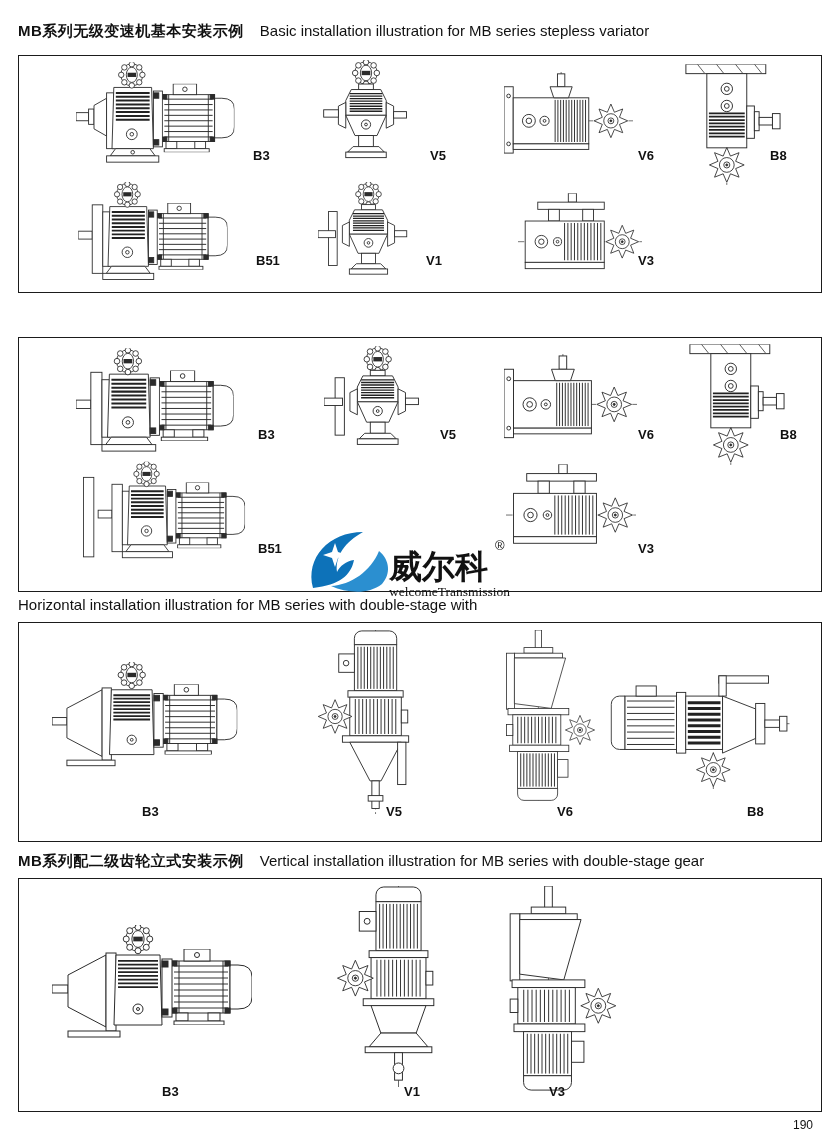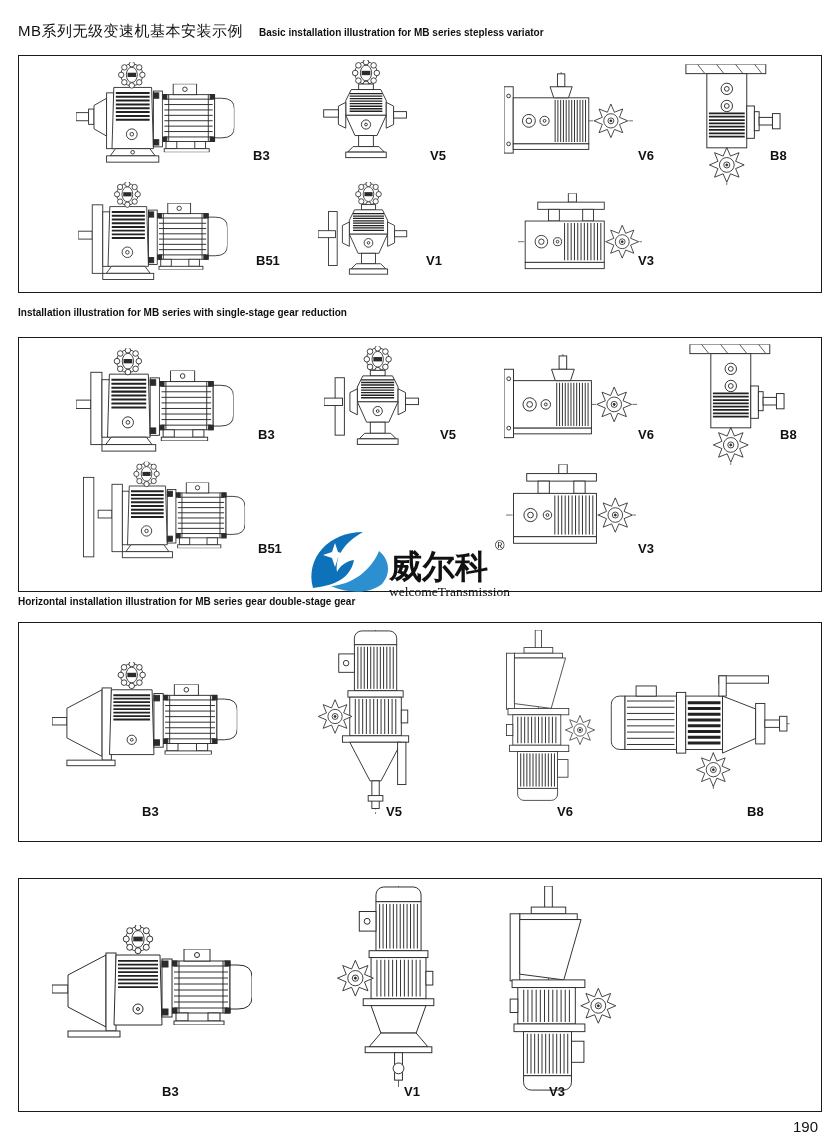--- a/index.html
+++ b/index.html
@@ -1,25 +1,25 @@
 <!DOCTYPE html>
 <html><head>
 <meta charset="utf-8">
 <style>
 html,body{margin:0;padding:0;background:#fff;}
 #page{position:relative;width:840px;height:1143px;background:#fff;font-family:"Liberation Sans",sans-serif;color:#111;overflow:hidden;}
 .sec-hdr{position:absolute;left:18px;display:flex;gap:16px;align-items:baseline;white-space:nowrap;}
-.hdr-zh{font-weight:normal;font-size:15px;letter-spacing:0.5px;}
-.hdr-en{font-weight:bold;font-size:10px;}
+.hdr-zh{font-weight:bold;font-size:15px;letter-spacing:0.5px;}
+.hdr-en{font-weight:normal;font-size:15px;}
 .panel{position:absolute;left:18px;width:802px;border:1.6px solid #1b1b1b;background:transparent;}
 .fig{position:absolute;}
 .fig-label{position:absolute;font-size:13px;font-weight:bold;}
 svg{display:block;}
 .wm{position:absolute;}
-#pageno{position:absolute;font-size:15px;text-align:right;}
+#pageno{position:absolute;font-size:12px;text-align:right;}
 </style>
 </head>
 <body>
 
 <svg width="0" height="0" style="position:absolute">
 <defs>
 <symbol id="fv" viewBox="0 0 48 48" preserveAspectRatio="none">
  <path d="M2 0V48M6 0V48M10 0V48M14 0V48M18 0V48M22 0V48M26 0V48M30 0V48M34 0V48M38 0V48M42 0V48M46 0V48" stroke="#333" fill="none" vector-effect="non-scaling-stroke"></path>
 </symbol>
 <symbol id="fh" viewBox="0 0 40 32" preserveAspectRatio="none">
@@ -356,21 +356,20 @@
     </div>
   <div class="fig-label" style="left:426px;top:253px">V1</div>
   <div class="fig" style="left:518px;top:193px">
       <svg width="124" height="83" viewBox="0 0 138 92">
         <use href="#m-v3"></use>
       </svg>
     </div>
   <div class="fig-label" style="left:638px;top:253px">V3</div>
 
   <div class="sec-hdr" style="top:307px">
-    <span class="hdr-en">Installation illustration for MB series with single-stage gear reduction</span>
   </div>
   <div class="panel" style="top:337px;height:253px"></div>
 
   <div class="fig" style="left:76px;top:348px">
       <svg width="178" height="107" viewBox="0 0 192 115">
         <use href="#m-b51"></use>
       </svg>
     </div>
   <div class="fig-label" style="left:258px;top:427px">B3</div>
   <div class="fig" style="left:324px;top:346px">
@@ -408,21 +407,21 @@
   <svg class="wm" style="left:305px;top:522px;z-index:5" width="220" height="80" viewBox="0 0 220 80">
     <path d="M8,66 C0,36 24,10 58,10 C40,20 30,34 32,50 C35,44 41,39 49,38 C46,53 35,63 8,66 Z" fill="#0d72b9"></path>
     <path d="M26,64 C46,63 66,49 74,29 C85,38 86,52 77,62 C63,73 42,71 26,64 Z" fill="#2b8fd0"></path>
     <path d="M30,21 L33,30 L42,33 L33,36 L30,45 L27,36 L18,33 L27,30 Z" fill="#fff"></path>
     <text x="84" y="56" font-size="33" font-weight="bold" fill="#111" font-family="Liberation Sans, sans-serif">威尔科</text>
     <text x="190" y="28" font-size="13" fill="#111">®</text>
     <text x="84" y="74" font-size="13.5" fill="#111" font-family="Liberation Serif, serif">welcomeTransmission</text>
   </svg>
 
   <div class="sec-hdr" style="top:596px">
-    <span class="hdr-en">Horizontal installation illustration for MB series gear double-stage gear</span>
+    <span class="hdr-en">Horizontal installation illustration for MB series with double-stage with</span>
   </div>
   <div class="panel" style="top:622px;height:218px"></div>
 
   <div class="fig" style="left:52px;top:662px">
       <svg width="190" height="125" viewBox="0 0 205 135">
         <use href="#d-b3"></use>
       </svg>
     </div>
   <div class="fig-label" style="left:142px;top:804px">B3</div>
   <div class="fig" style="left:300px;top:630px">
@@ -437,20 +436,24 @@
       </svg>
     </div>
   <div class="fig-label" style="left:557px;top:804px">V6</div>
   <div class="fig" style="left:610px;top:674px">
       <svg width="180" height="115" viewBox="0 0 195 125">
         <use href="#d-b8"></use>
       </svg>
     </div>
   <div class="fig-label" style="left:747px;top:804px">B8</div>
 
+  <div class="sec-hdr" style="top:852px">
+    <span class="hdr-zh">MB系列配二级齿轮立式安装示例</span>
+    <span class="hdr-en">Vertical installation illustration for MB series with double-stage gear</span>
+  </div>
   <div class="panel" style="top:878px;height:232px"></div>
 
   <div class="fig" style="left:52px;top:925px">
       <svg width="205" height="135" viewBox="0 0 205 135">
         <use href="#d-b3"></use>
       </svg>
     </div>
   <div class="fig-label" style="left:162px;top:1084px">B3</div>
   <div class="fig" style="left:318px;top:886px">
       <svg width="162" height="201" viewBox="0 0 165 205">

